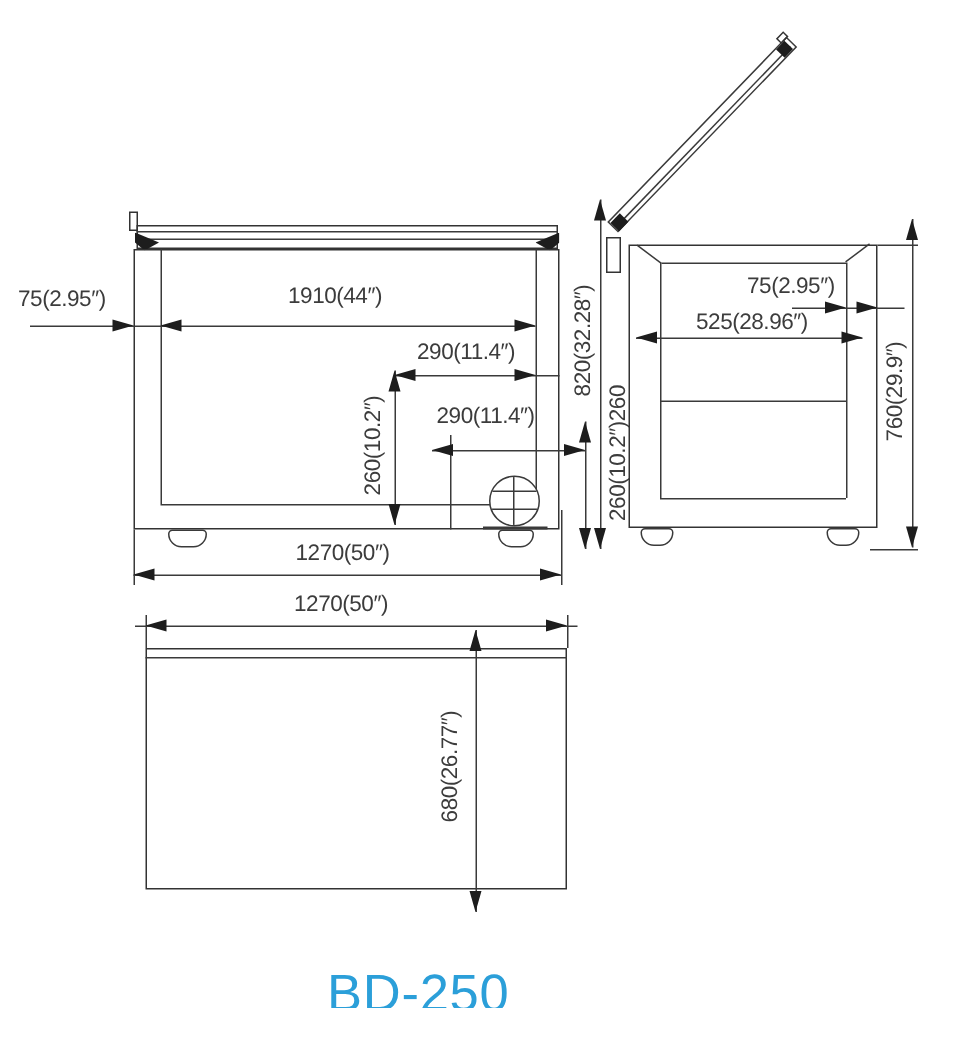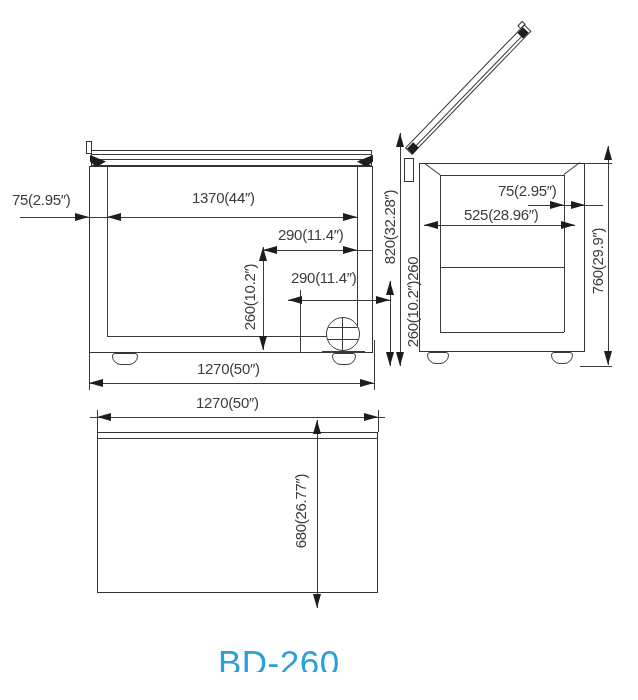--- a/index.html
+++ b/index.html
@@ -56,21 +56,21 @@
     <div class="h" style="left:322px;top:351px;width:43px;border-top-width:2px;"></div>
 
     <div class="foot" style="left:112px;top:353px;width:26px;height:12px;"></div>
     <div class="foot" style="left:332px;top:353px;width:24px;height:12px;"></div>
 
     <div class="h" style="left:20px;top:217px;width:337px;"></div>
     <div class="ar r" style="left:75px;top:213px;"></div>
     <div class="ar l" style="left:107px;top:213px;"></div>
     <div class="ar r" style="left:343px;top:213px;"></div>
     <div class="lbl" style="left:12px;top:191px;">75(2.95″)</div>
-    <div class="lbl" style="left:192px;top:189px;">1370(44″)</div>
+    <div class="lbl" style="left:192px;top:189px;">1910(44″)</div>
 
     <div class="h" style="left:263px;top:250px;width:110px;"></div>
     <div class="ar l" style="left:263px;top:246px;"></div>
     <div class="ar r" style="left:343px;top:246px;"></div>
     <div class="lbl" style="left:278px;top:226px;">290(11.4″)</div>
 
     <div class="h" style="left:288px;top:300px;width:102px;"></div>
     <div class="ar l" style="left:288px;top:296px;"></div>
     <div class="ar r" style="left:376px;top:296px;"></div>
     <div class="lbl" style="left:291px;top:269px;">290(11.4″)</div>
@@ -149,15 +149,15 @@
     <div class="ar l" style="left:97px;top:413px;"></div>
     <div class="ar r" style="left:364px;top:413px;"></div>
     <div class="lbl" style="left:196px;top:394px;">1270(50″)</div>
 
     <div class="v" style="left:317px;top:420px;height:188px;"></div>
     <div class="ar u" style="left:313px;top:420px;"></div>
     <div class="ar d" style="left:313px;top:594px;"></div>
     <div class="vl" style="left:300px;top:511px;">680(26.77″)</div>
   </div>
 
-  <div id="title" style="left:218px;top:643px;">BD-260</div>
+  <div id="title" style="left:218px;top:643px;">BD-250</div>
 
 </div>
 
 </body></html>

